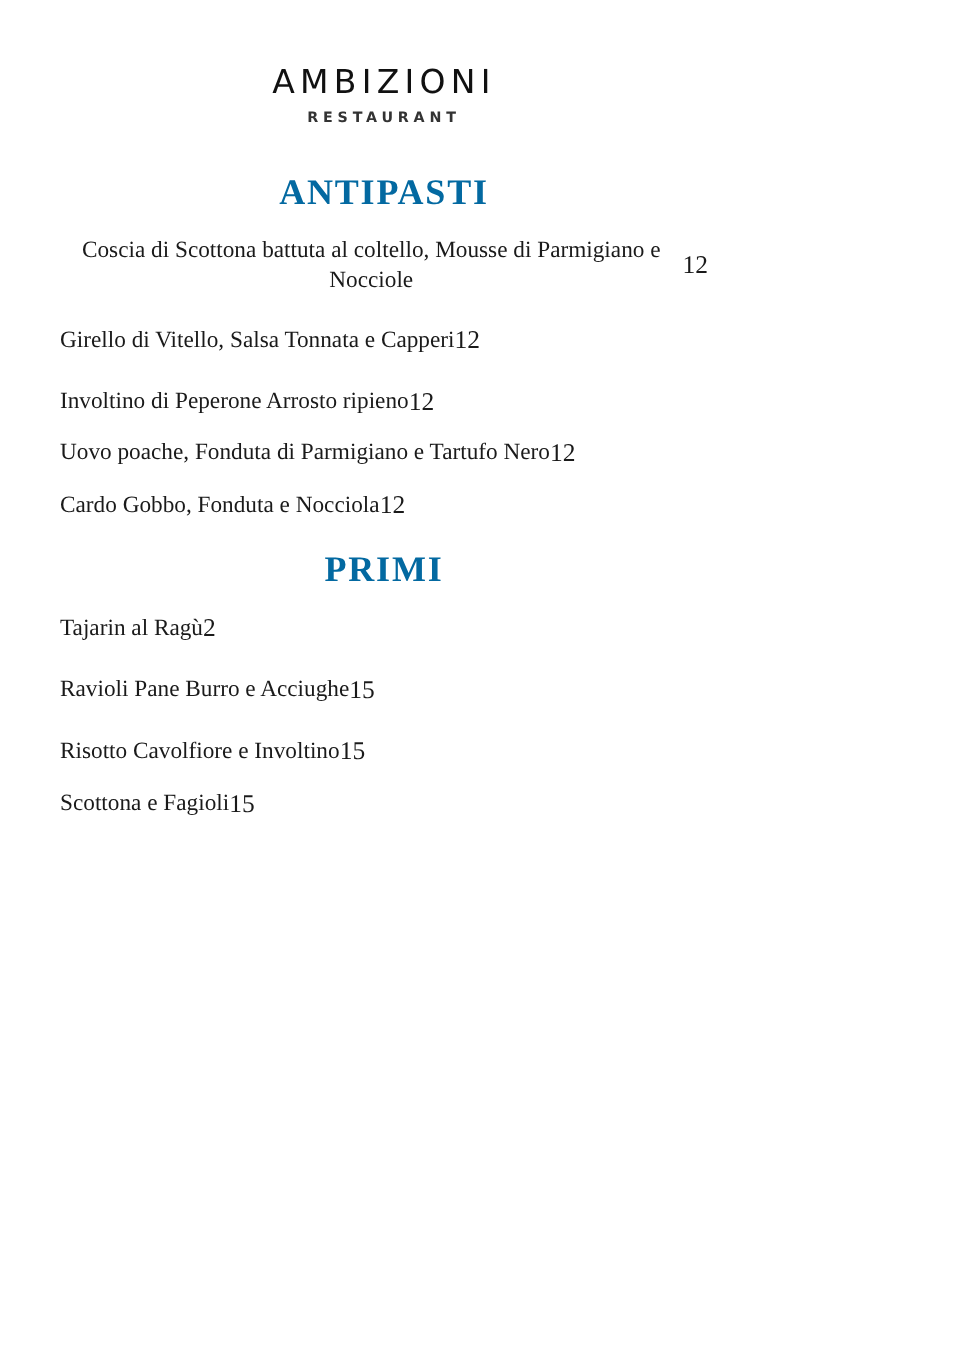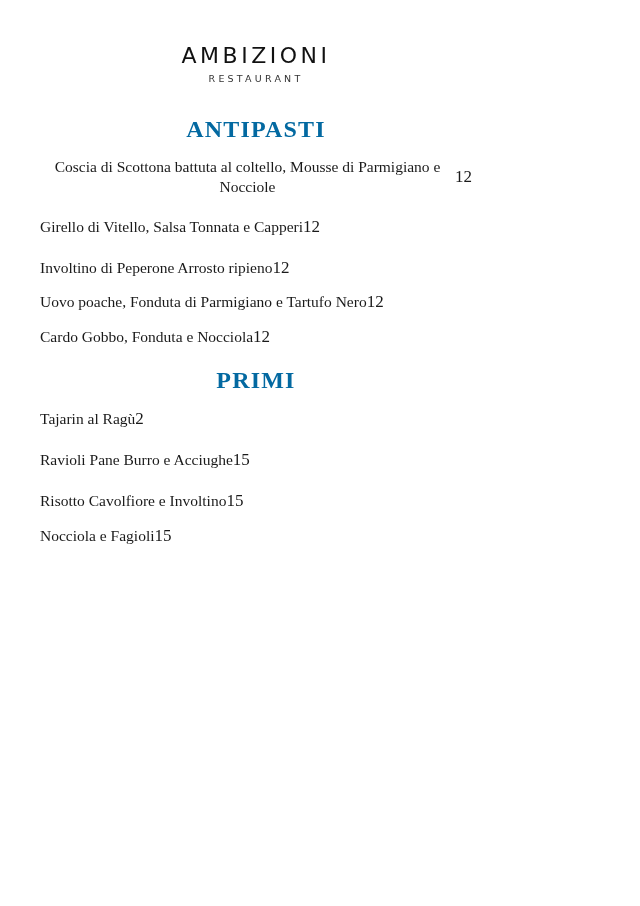--- a/index.html
+++ b/index.html
@@ -35,21 +35,21 @@
     letter-spacing: 3.5px;
     color: #111111;
     font-weight: 400;
     line-height: 1.1;
   }
   .brand-sub {
     font-family: "DejaVu Sans", sans-serif;
     font-size: 9.5px;
     letter-spacing: 3.2px;
     color: #333333;
-    font-weight: 400;
+    font-weight: 700;
     margin-top: 5px;
   }
 
   
   .menu {
     width: 100%;
     display: flex;
     flex-direction: column;
     align-items: center;
   }
@@ -158,20 +158,20 @@
       <div class="gap-m"></div>
 
       <div class="item">
         <div class="item-name">Risotto Cavolfiore e Involtino</div>
         <div class="gap-s"></div>
         <div class="item-price">15</div>
       </div>
       <div class="gap-s"></div>
 
       <div class="item">
-        <div class="item-name">Nocciola e Fagioli</div>
+        <div class="item-name">Scottona e Fagioli</div>
         <div class="gap-s"></div>
         <div class="item-price">15</div>
       </div>
     </div>
 
   </div>
 </div>
 
 </body></html>

